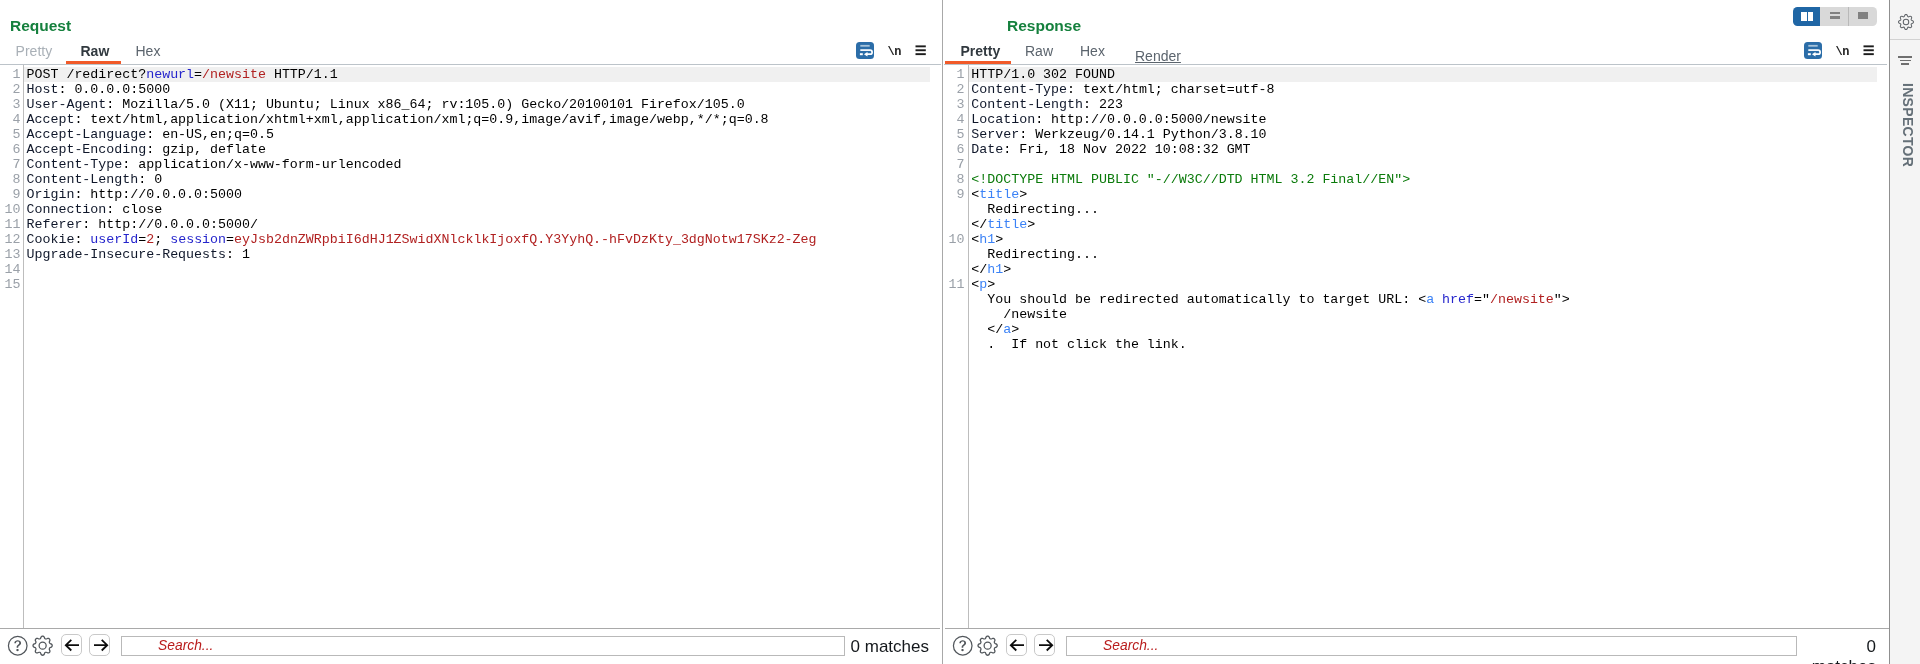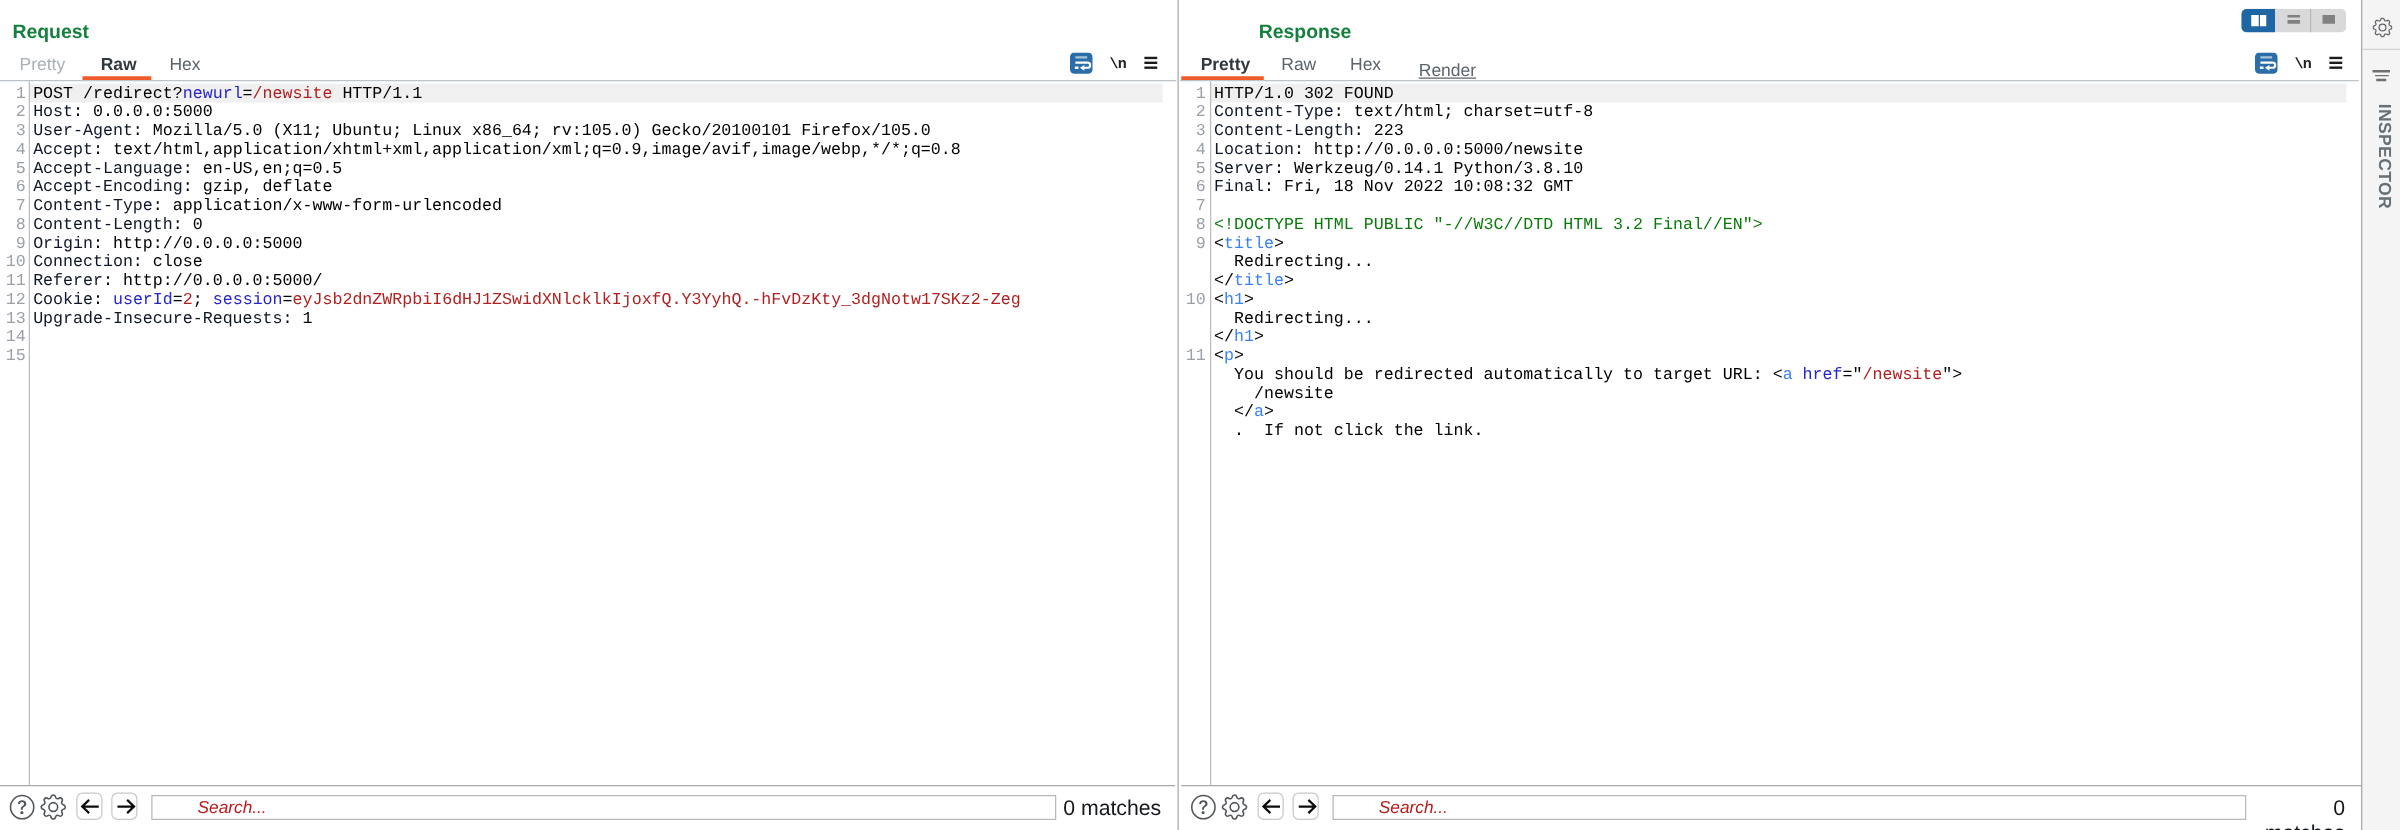--- a/index.html
+++ b/index.html
@@ -121,21 +121,21 @@
 
 10
 
 
 11</div>
 <div class="abs mono" style="left:971.3px;top:67px;">HTTP/1.0 302 FOUND
 <span class="nv">Content-Type</span>: text/html; charset=utf-8
 <span class="nv">Content-Length</span>: 223
 <span class="nv">Location</span>: http://0.0.0.0:5000/newsite
 <span class="nv">Server</span>: Werkzeug/0.14.1 Python/3.8.10
-<span class="nv">Final</span>: Fri, 18 Nov 2022 10:08:32 GMT
+<span class="nv">Date</span>: Fri, 18 Nov 2022 10:08:32 GMT
 
 <span class="gr">&lt;!DOCTYPE HTML PUBLIC "-//W3C//DTD HTML 3.2 Final//EN"&gt;</span>
 &lt;<span class="mg">title</span>&gt;
   Redirecting...
 &lt;/<span class="mg">title</span>&gt;
 &lt;<span class="mg">h1</span>&gt;
   Redirecting...
 &lt;/<span class="mg">h1</span>&gt;
 &lt;<span class="mg">p</span>&gt;
   You should be redirected automatically to target URL: &lt;<span class="mg">a</span> <span class="bl">href</span>="<span class="rd">/newsite</span>"&gt;

